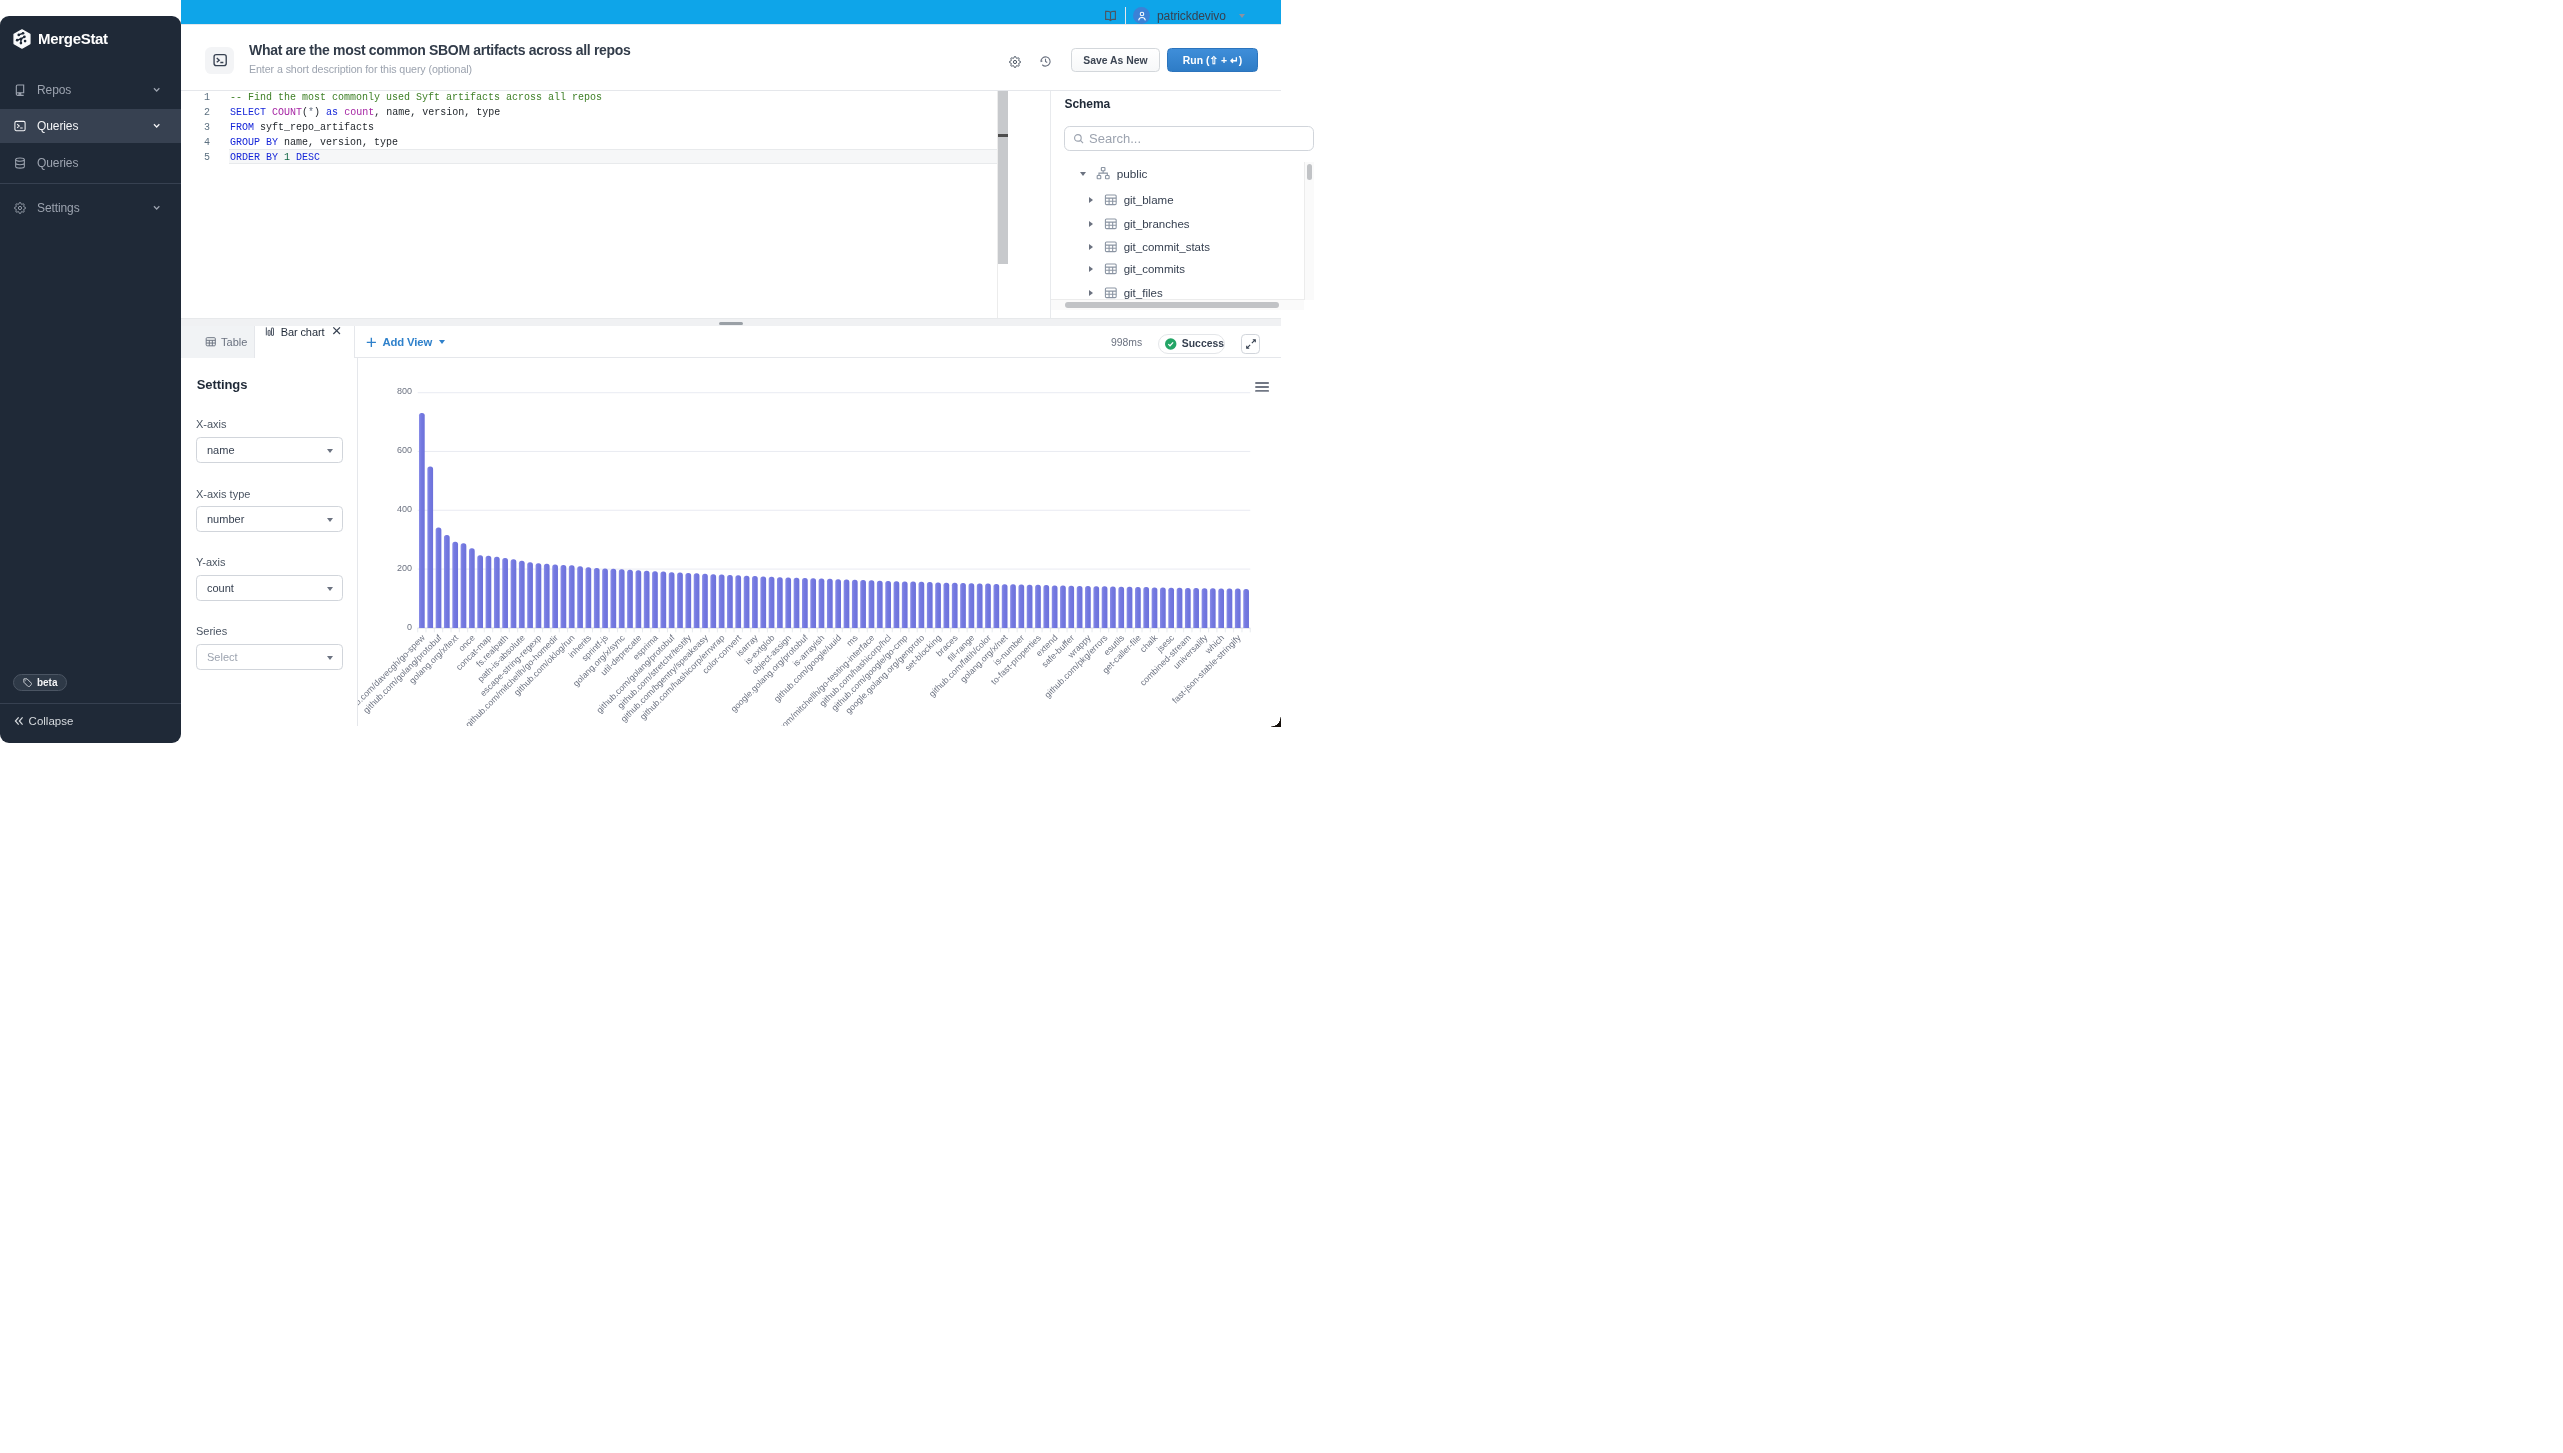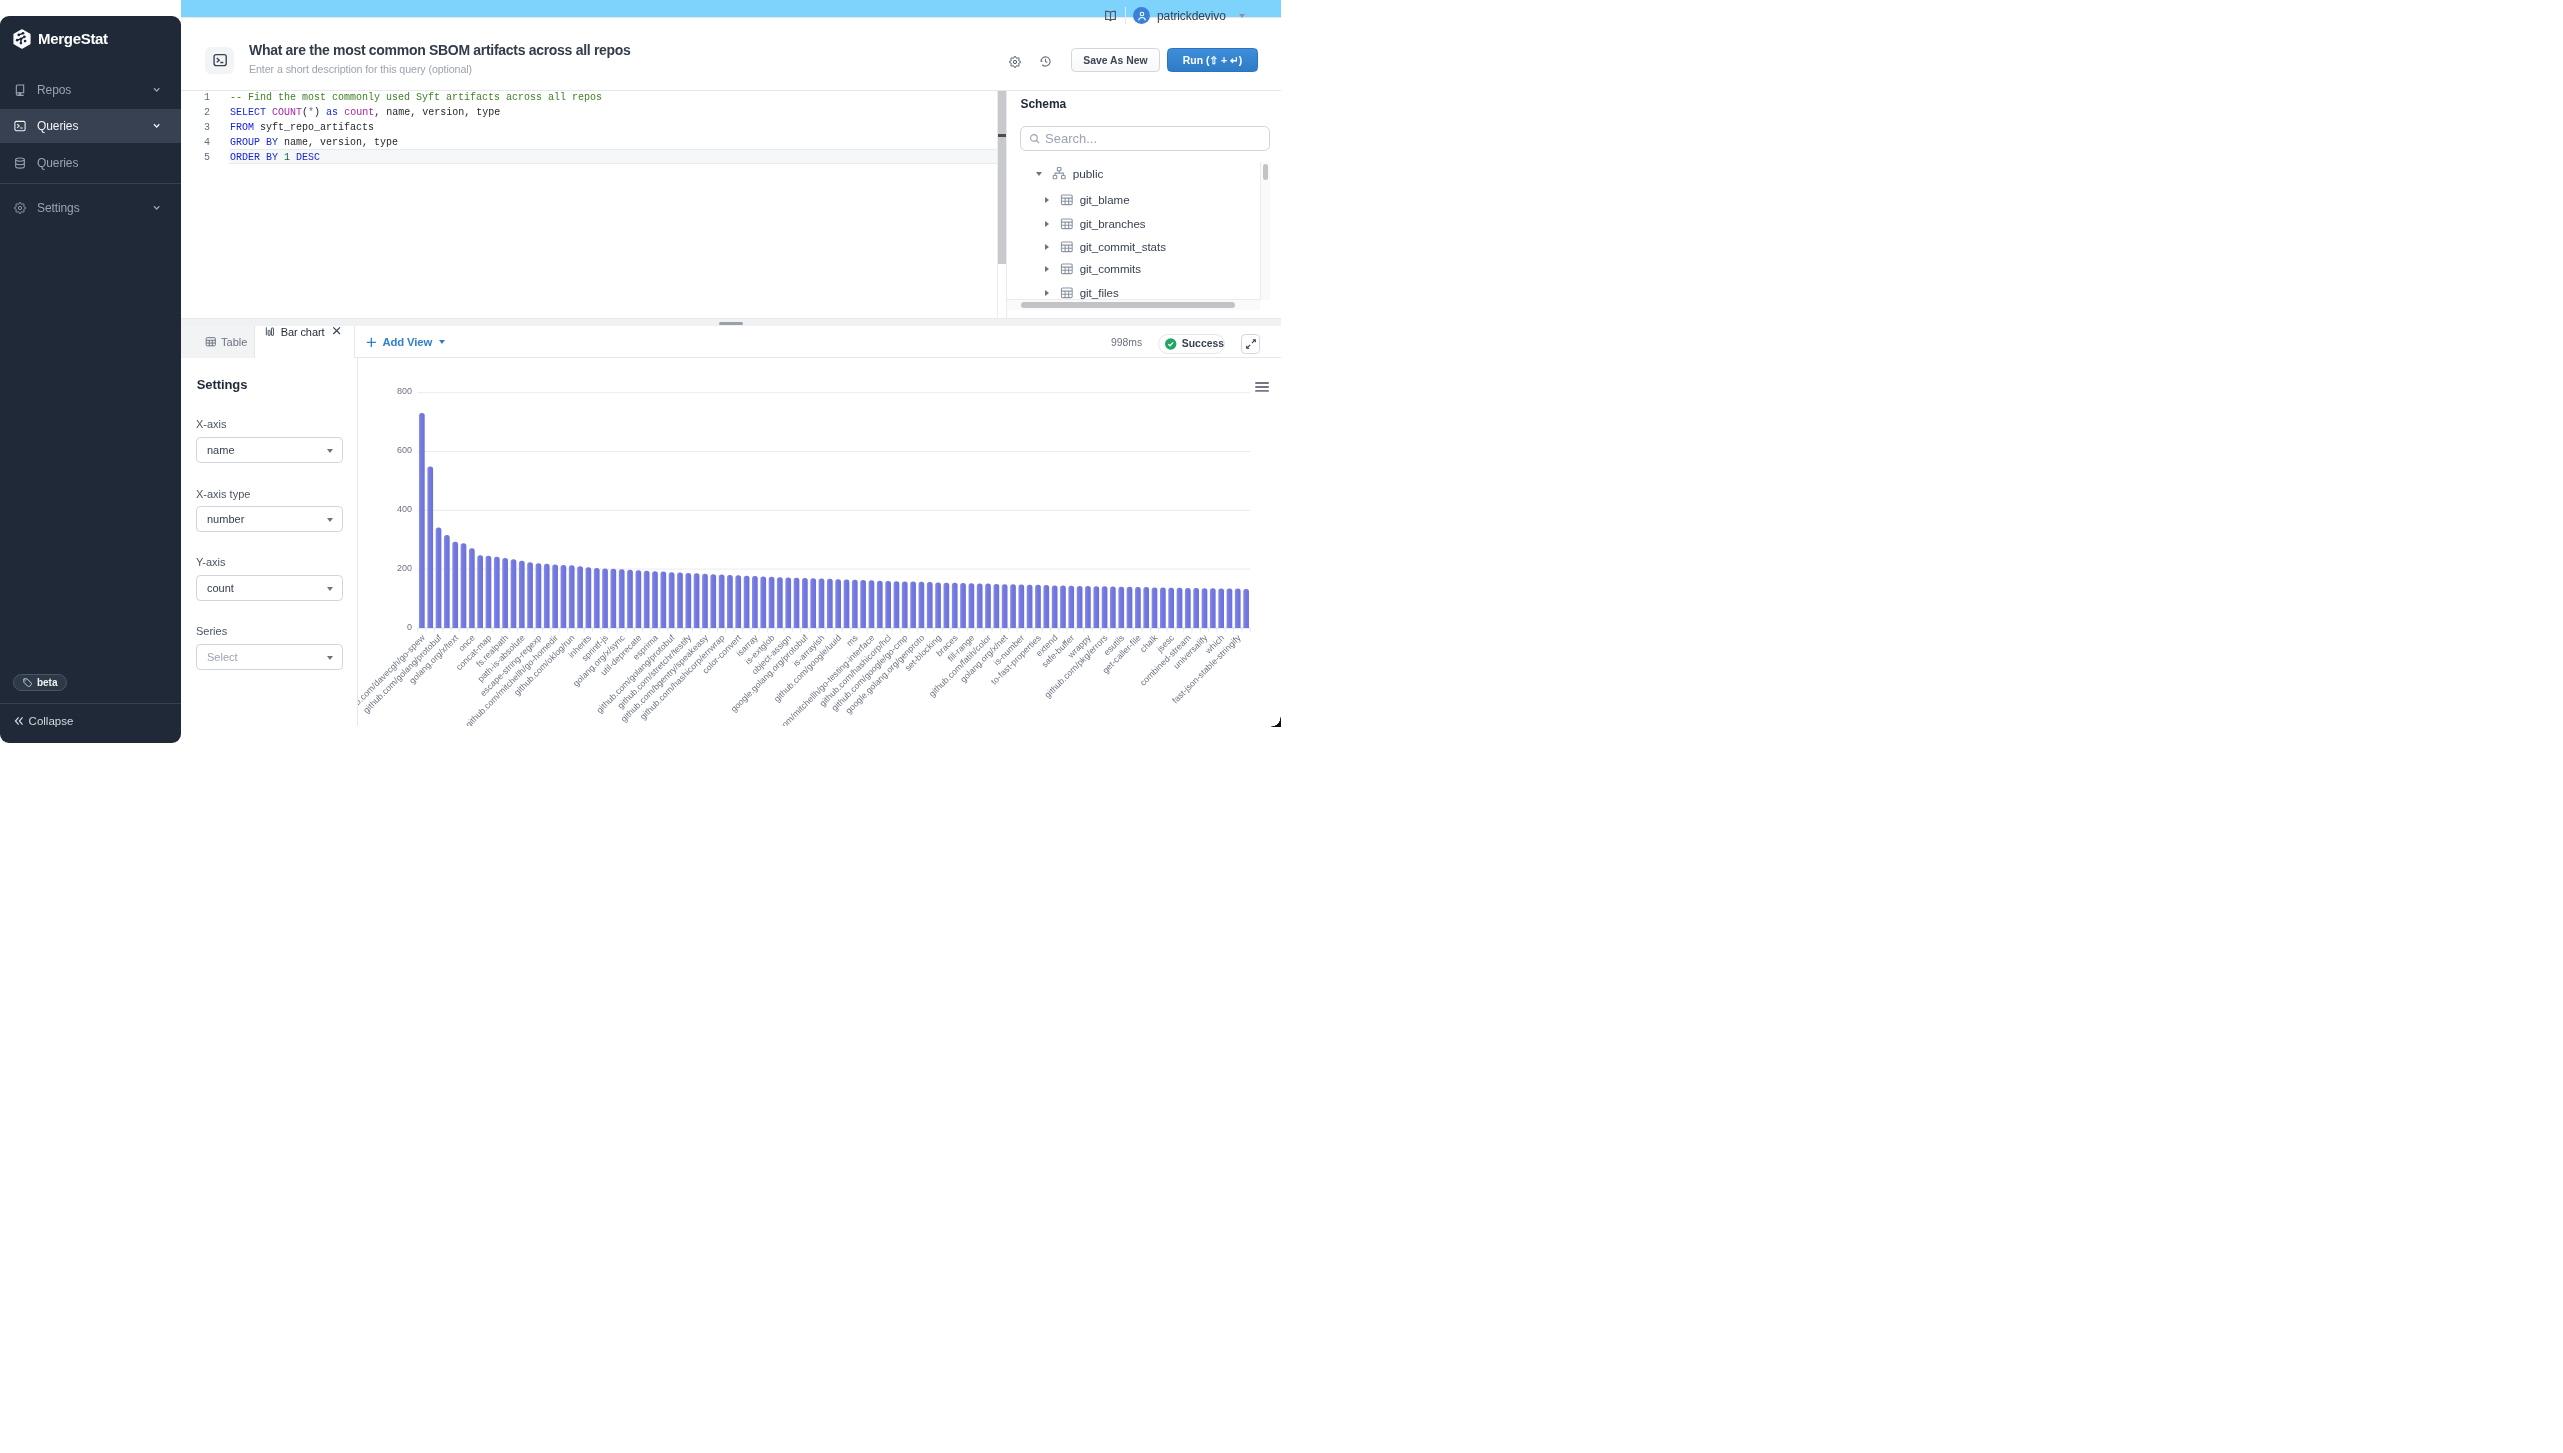--- a/index.html
+++ b/index.html
@@ -2,28 +2,28 @@
 <html style="font-size:11.5px"><head><meta charset="utf-8"><style>
 * { margin:0; padding:0; box-sizing:border-box; }
 html,body { width:1282px; height:727px; font-family:"Liberation Sans",sans-serif; background:#fff; overflow:hidden; }
 .abs { position:absolute; }
 #sidebar { position:absolute; left:0; top:16px; width:181px; height:727px; background:#1f2937;border-radius:9px; }
 .srow { position:absolute; left:0; width:181px; height:37px; display:flex; align-items:center; color:#9ca3af; }
 .srow .ic { position:absolute; left:14.3px; width:12px; height:12px; }
 .srow .tx { position:absolute; left:37px; font-size:12px; letter-spacing:-0.1px; }
 .srow .ch { position:absolute; left:152px; width:9.3px; height:9.3px; }
 #main { position:absolute; left:181px; top:0; width:1100px; height:727px; }
-#topbar { position:absolute; left:0; top:0; width:1100px; height:18px; border-bottom:0.7px solid #e5e7eb; background:#7dd3fc;padding-left:13px; }
+#topbar { position:absolute; left:0; top:0; width:1100px; height:25px; border-bottom:0.7px solid #e5e7eb; background:#0ea5e9;padding-left:13px; }
 #qhead { position:absolute; left:0; top:34px; width:1100px; height:57px; border-bottom:0.7px solid #e5e7eb; background:#fff; }
 .btn { position:absolute; border-radius:4.3px; font-size:10.4px; display:flex; align-items:center; justify-content:center; }
 #editor { position:absolute; left:0; top:91px; width:816px; height:227px; background:#fff; font-family:"Liberation Mono",monospace; font-size:10px; line-height:15px; }
 .gut { position:absolute; width:29px; text-align:right; color:#5c7080; }
 .cl { position:absolute; left:49px; white-space:pre; color:#24292e; }
 .kw { color:#1626d9; } .fn { color:#a626a4; } .cm { color:#3f8027; } .nm { color:#116644; } .op { color:#6b7687; }
-#schema { position:absolute; left:825px; top:91px; width:275px; height:227px; background:#fff; border-left:0.7px solid #e8eaed;text-decoration:underline; }
+#schema { position:absolute; left:869px; top:91px; width:275px; height:227px; background:#fff; border-left:0.7px solid #e8eaed;text-decoration:underline; }
 .trow { position:absolute; display:flex; align-items:center; color:#374151; }
 #divband { position:absolute; left:0; top:318px; width:1100px; height:8.2px; background:#f0f1f3; border-top:0.7px solid #e7e9eb; }
 #tabrow { position:absolute; left:0; top:326px; width:1100px; height:32px; background:#fff; border-bottom:0.7px solid #e5e7eb; }
 #bottomL { position:absolute; left:0; top:358px; width:177px; height:368px; background:#fff; border-right:0.7px solid #e5e7eb; }
 .selbox { position:absolute; left:15px; width:147px; height:26px; border:0.7px solid #d1d5db; border-radius:4.3px; background:#fff; display:flex; align-items:center; font-size:11px; color:#374151; padding-left:10px; }
 .sellab { position:absolute; left:15px; font-size:11px; color:#4b5563; }
 .caret { position:absolute; right:9.3px; top:10.7px; width:0; height:0; border-left:3.9px solid transparent; border-right:3.9px solid transparent; border-top:4.7px solid #6b7280; }
 #chart { position:absolute; left:177px; top:358px; width:923px; height:368px; background:#fff; overflow:hidden; }
 </style></head>
 <body>

